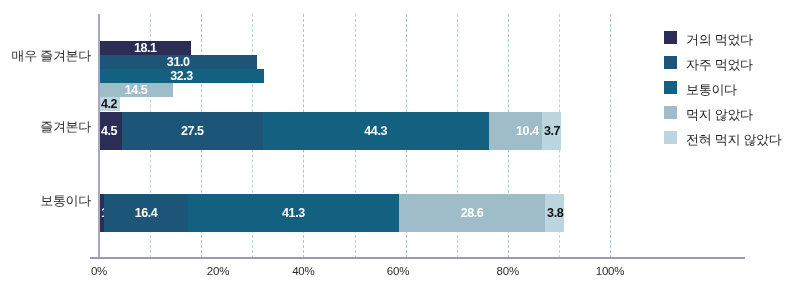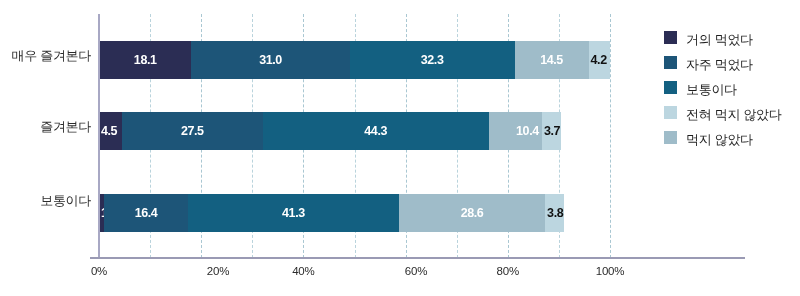--- a/index.html
+++ b/index.html
@@ -68,21 +68,21 @@
 
   
   .bar-row {
     position: absolute;
     left: 0;
     height: 38px;
     width: 511px;
     display: flex;
     flex-direction: row;
   }
-  .bar-row.r0 { top: 27px; }
+  .bar-row.r0 { top: 27px; flex-direction: column; }
   .bar-row.r1 { top: 98px; }
   .bar-row.r2 { top: 172px; margin-top: 8px; }
 
   .seg {
     height: 38px;
     display: flex;
     align-items: center;
     justify-content: center;
     font-size: 12.5px;
     font-weight: bold;
@@ -196,41 +196,41 @@
   <div class="axis-x-line"></div>
 
   <div class="cat-label c0">매우 즐겨본다</div>
   <div class="cat-label c1">즐겨본다</div>
   <div class="cat-label c2">보통이다</div>
 
   <div id="tick-labels">
       <div class="tick-label" style="left: 99px;">0%</div>
       <div class="tick-label" style="left: 218px;">20%</div>
       <div class="tick-label" style="left: 303.4px;">40%</div>
-      <div class="tick-label" style="left: 416px;">60%</div>
+      <div class="tick-label" style="left: 398px;">60%</div>
       <div class="tick-label" style="left: 507.8px;">80%</div>
       <div class="tick-label" style="left: 610px;">100%</div>
     </div>
 
   <div class="legend" id="legend">
       <div class="legend-item">
         <span class="legend-swatch" style="background: rgb(43, 45, 84);"></span>
         <span class="legend-text">거의 먹었다</span>
       </div>
       <div class="legend-item">
         <span class="legend-swatch" style="background: rgb(29, 85, 120);"></span>
         <span class="legend-text">자주 먹었다</span>
       </div>
       <div class="legend-item">
         <span class="legend-swatch" style="background: rgb(19, 96, 129);"></span>
         <span class="legend-text">보통이다</span>
       </div>
       <div class="legend-item">
+        <span class="legend-swatch" style="background: rgb(159, 188, 201);"></span>
+        <span class="legend-text">먹지 않았다</span>
+      </div>
+      <div class="legend-item">
         <span class="legend-swatch" style="background: rgb(188, 214, 224);"></span>
         <span class="legend-text">전혀 먹지 않았다</span>
       </div>
-      <div class="legend-item">
-        <span class="legend-swatch" style="background: rgb(159, 188, 201);"></span>
-        <span class="legend-text">먹지 않았다</span>
-      </div>
     </div>
 
 </div>
 
 </body></html>

